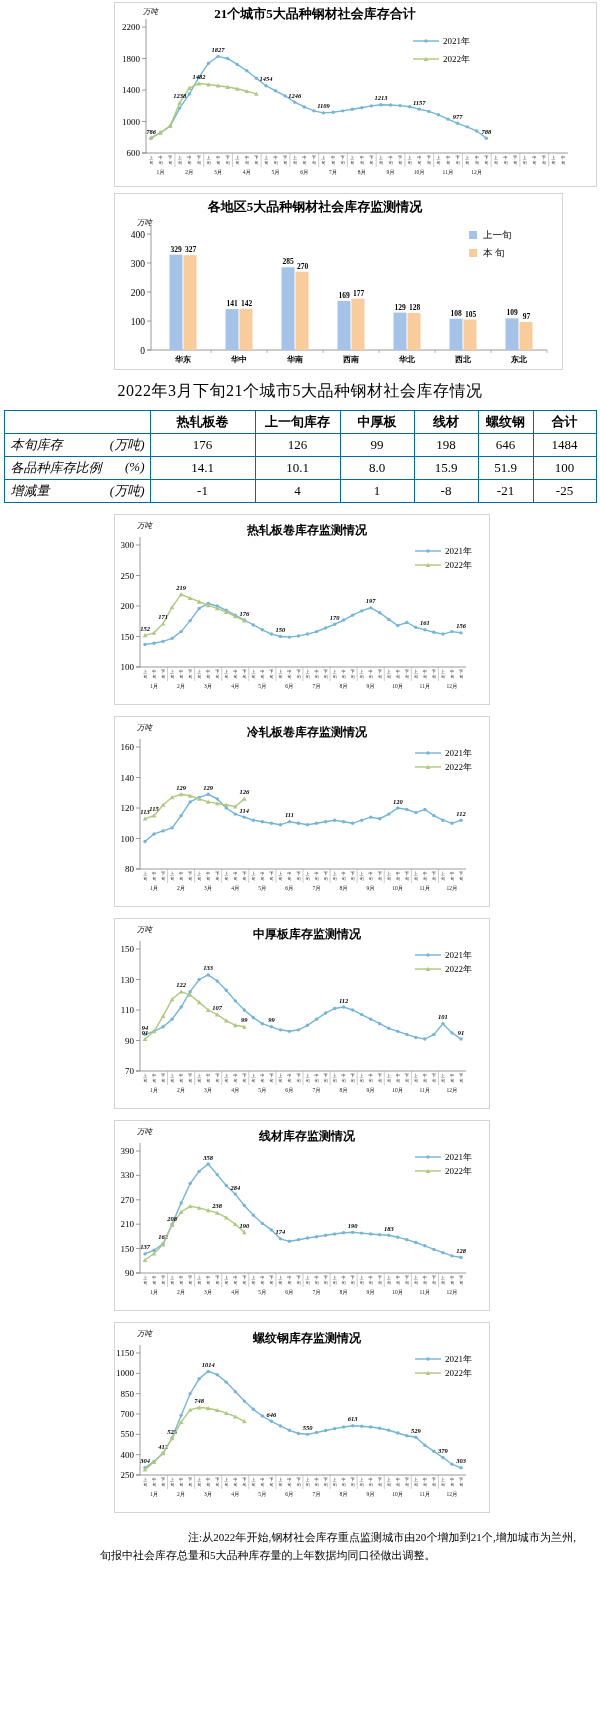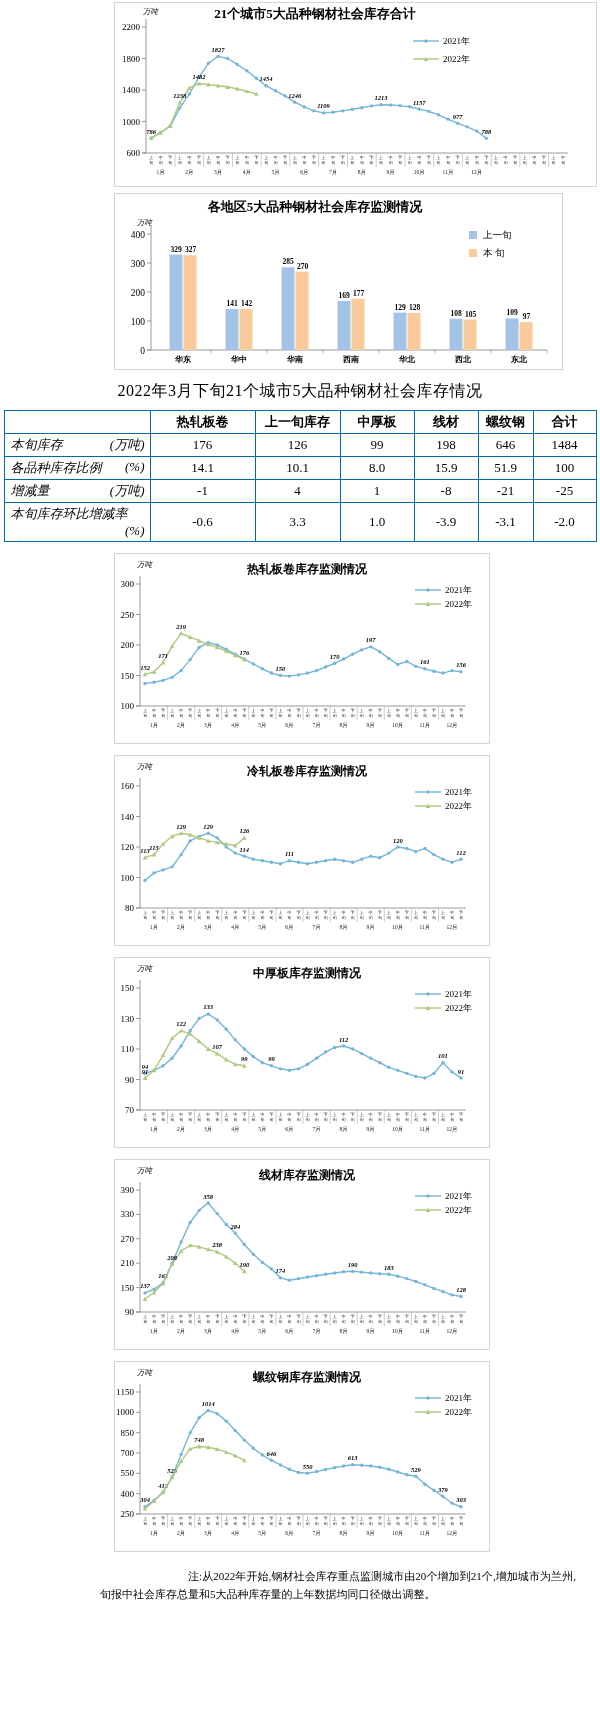--- a/index.html
+++ b/index.html
@@ -285,29 +285,20 @@
         <td>100</td>
       </tr>
       <tr>
         <td class="rl"><span>增减量</span><span class="u">(万吨)</span></td>
         <td>-1</td>
         <td>4</td>
         <td>1</td>
         <td>-8</td>
         <td>-21</td>
         <td>-25</td>
-      </tr>
-      <tr>
-        <td class="rl"><span>本旬库存环比增减率</span><span class="u">(%)</span></td>
-        <td>-0.6</td>
-        <td>3.3</td>
-        <td>1.0</td>
-        <td>-3.9</td>
-        <td>-3.1</td>
-        <td>-2.0</td>
       </tr>
     </tbody>
 </table>
 
 <div class="cbox species-box" id="c-hot_rolled">
     <svg width="374" height="189" viewBox="0 0 374 189">
       <text x="192" y="19" font-size="12" font-weight="bold" text-anchor="middle">热轧板卷库存监测情况</text>
       <text x="22" y="13" font-size="7.5" font-style="italic">万吨</text>
       <line x1="25" y1="22" x2="25" y2="152" stroke="#808080" stroke-width="0.8"></line>
       <line x1="21" y1="152" x2="351" y2="152" stroke="#808080" stroke-width="0.8"></line>

